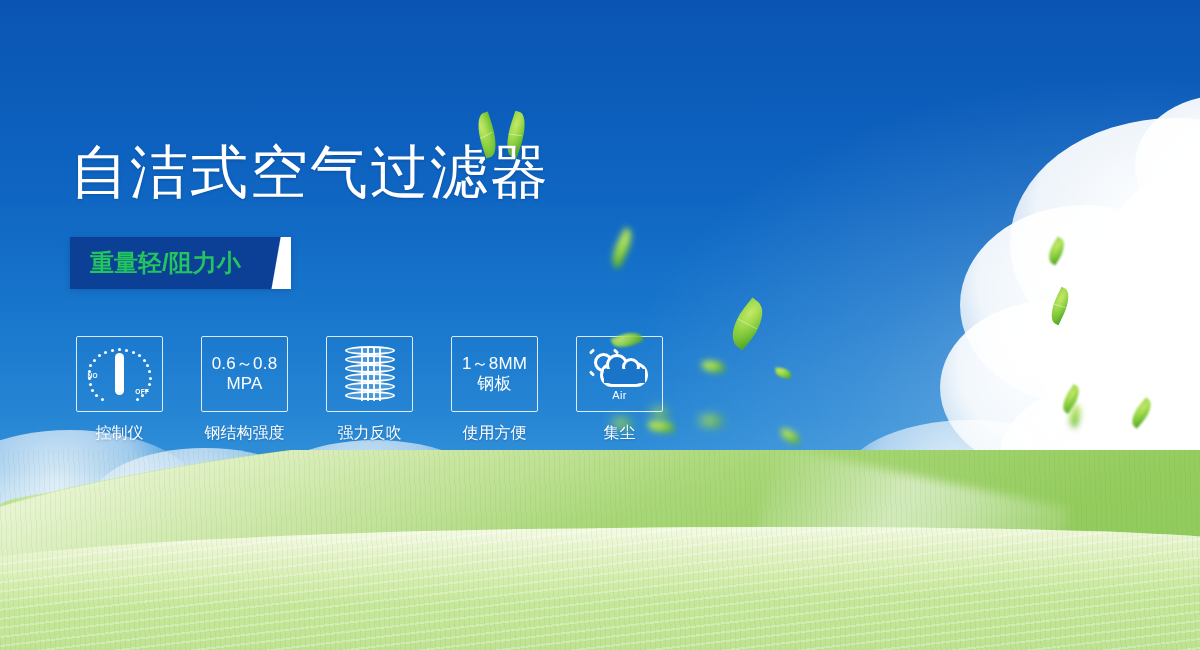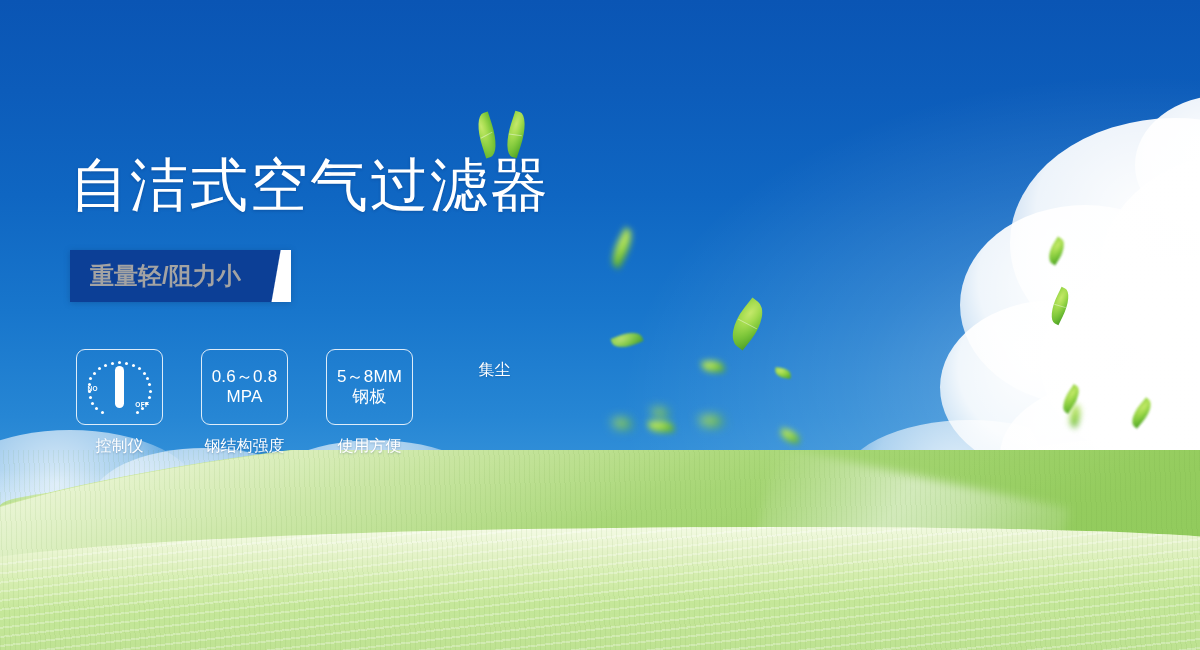--- a/index.html
+++ b/index.html
@@ -213,39 +213,39 @@
   #leafJ { left:1065px; top:385px; width:12px; height:28px; transform:rotate(34deg); }
   #leafK { left:1070px; top:405px; width:10px; height:22px; transform:rotate(20deg); }
   #leafL { left:1135px; top:398px; width:13px; height:30px; transform:rotate(40deg); }
   #leafM { left:652px; top:408px; width:16px; height:10px; transform:rotate(-4deg); }
   #leafN { left:613px; top:418px; width:18px; height:11px; transform:rotate(-10deg); }
   #leafIcon { left:612px; top:333px; width:30px; height:14px; transform:rotate(-22deg);
               opacity:.92; }
   #leafIcon2 { left:648px; top:420px; width:26px; height:13px; transform:rotate(-6deg); }
 
   
-  .content { position:absolute; left:0; top:13px; width:1200px; height:517px; }
+  .content { position:absolute; left:0; top:0; width:1200px; height:517px; }
 
   .title {
     position:absolute; left:70px; top:143px;
     font-size:58px; line-height:1;
     color:#ffffff; letter-spacing:2px; font-weight:400;
     text-shadow:0 1px 3px rgba(0,40,95,.30);
     white-space:nowrap;
   }
 
   
   .subtitle-bar {
     position:absolute; left:70px; top:237px;
     height:52px; display:flex; align-items:stretch;
     filter:drop-shadow(0 1px 3px rgba(0,30,80,.25));
   }
   .sub-left {
     background:#0c3f96;
-    color:#a3a3a3;
+    color:#22c55e;
     font-size:24px; font-weight:700;
     display:flex; align-items:center;
     padding:0 22px 0 20px;
   }
   .sub-divider {
     width:28px;
     background:linear-gradient(100deg, #0c3f96 0%, #0c3f96 46%, #ffffff 49%, #ffffff 100%);
   }
   .sub-right {
     background:#ffffff;
@@ -257,21 +257,21 @@
 
   
   .features {
     position:absolute; left:76px; top:336px;
     display:flex; gap:38px;
   }
   .feature { width:87px; display:flex; flex-direction:column; align-items:center; }
   .feature-box {
     width:87px; height:76px;
     border:1.5px solid rgba(255,255,255,.85);
-    border-radius:9px;
+    border-radius:2px;
     display:flex; flex-direction:column;
     align-items:center; justify-content:center;
     color:#ffffff;
     position:relative;
     overflow:hidden;
   }
   .feature-text {
     font-size:17px; line-height:1.16; text-align:center;
     color:#ffffff; letter-spacing:.2px;
   }
@@ -450,30 +450,60 @@
       </div>
 
       <div class="feature">
         <div class="feature-box">
           <div class="feature-text">0.6～0.8</div>
           <div class="feature-text">MPA</div>
         </div>
         <div class="feature-label">钢结构强度</div>
       </div>
 
-
       <div class="feature">
         <div class="feature-box">
-          <div class="feature-text">5～8MM</div>
+          <div class="coil">
+            <span class="shaft" style="left:16px;"></span>
+            <span class="shaft" style="left:22px;"></span>
+            <span class="shaft" style="left:28px;"></span>
+            <span class="shaft" style="left:34px;"></span>
+            <span class="ring" style="top:1px;"></span>
+            <span class="ring" style="top:10px;"></span>
+            <span class="ring" style="top:19px;"></span>
+            <span class="ring" style="top:28px;"></span>
+            <span class="ring" style="top:37px;"></span>
+            <span class="ring" style="top:46px;"></span>
+          </div>
+        </div>
+        <div class="feature-label">强力反吹</div>
+      </div>
+
+      <div class="feature">
+        <div class="feature-box">
+          <div class="feature-text">1～8MM</div>
           <div class="feature-text">钢板</div>
         </div>
         <div class="feature-label">使用方便</div>
       </div>
 
       <div class="feature">
+        <div class="feature-box">
+          <div class="airicon">
+            <span class="sun"></span>
+            <span class="ray" style="left:0px;  top:1px;  transform:rotate(-45deg);"></span>
+            <span class="ray" style="left:24px; top:1px;  transform:rotate(45deg);"></span>
+            <span class="ray" style="left:0px;  top:23px; transform:rotate(45deg);"></span>
+            <span class="c-main"></span>
+            <span class="c-bump c-b1"></span>
+            <span class="c-bump c-b2"></span>
+            <span class="c-mask"></span>
+            <span class="airlabel">Air</span>
+          </div>
+        </div>
         <div class="feature-label">集尘</div>
       </div>
 
     </div>
   </div>
 
   <div class="leaf blur1" id="leafIcon"></div>
 
 </div>
 

